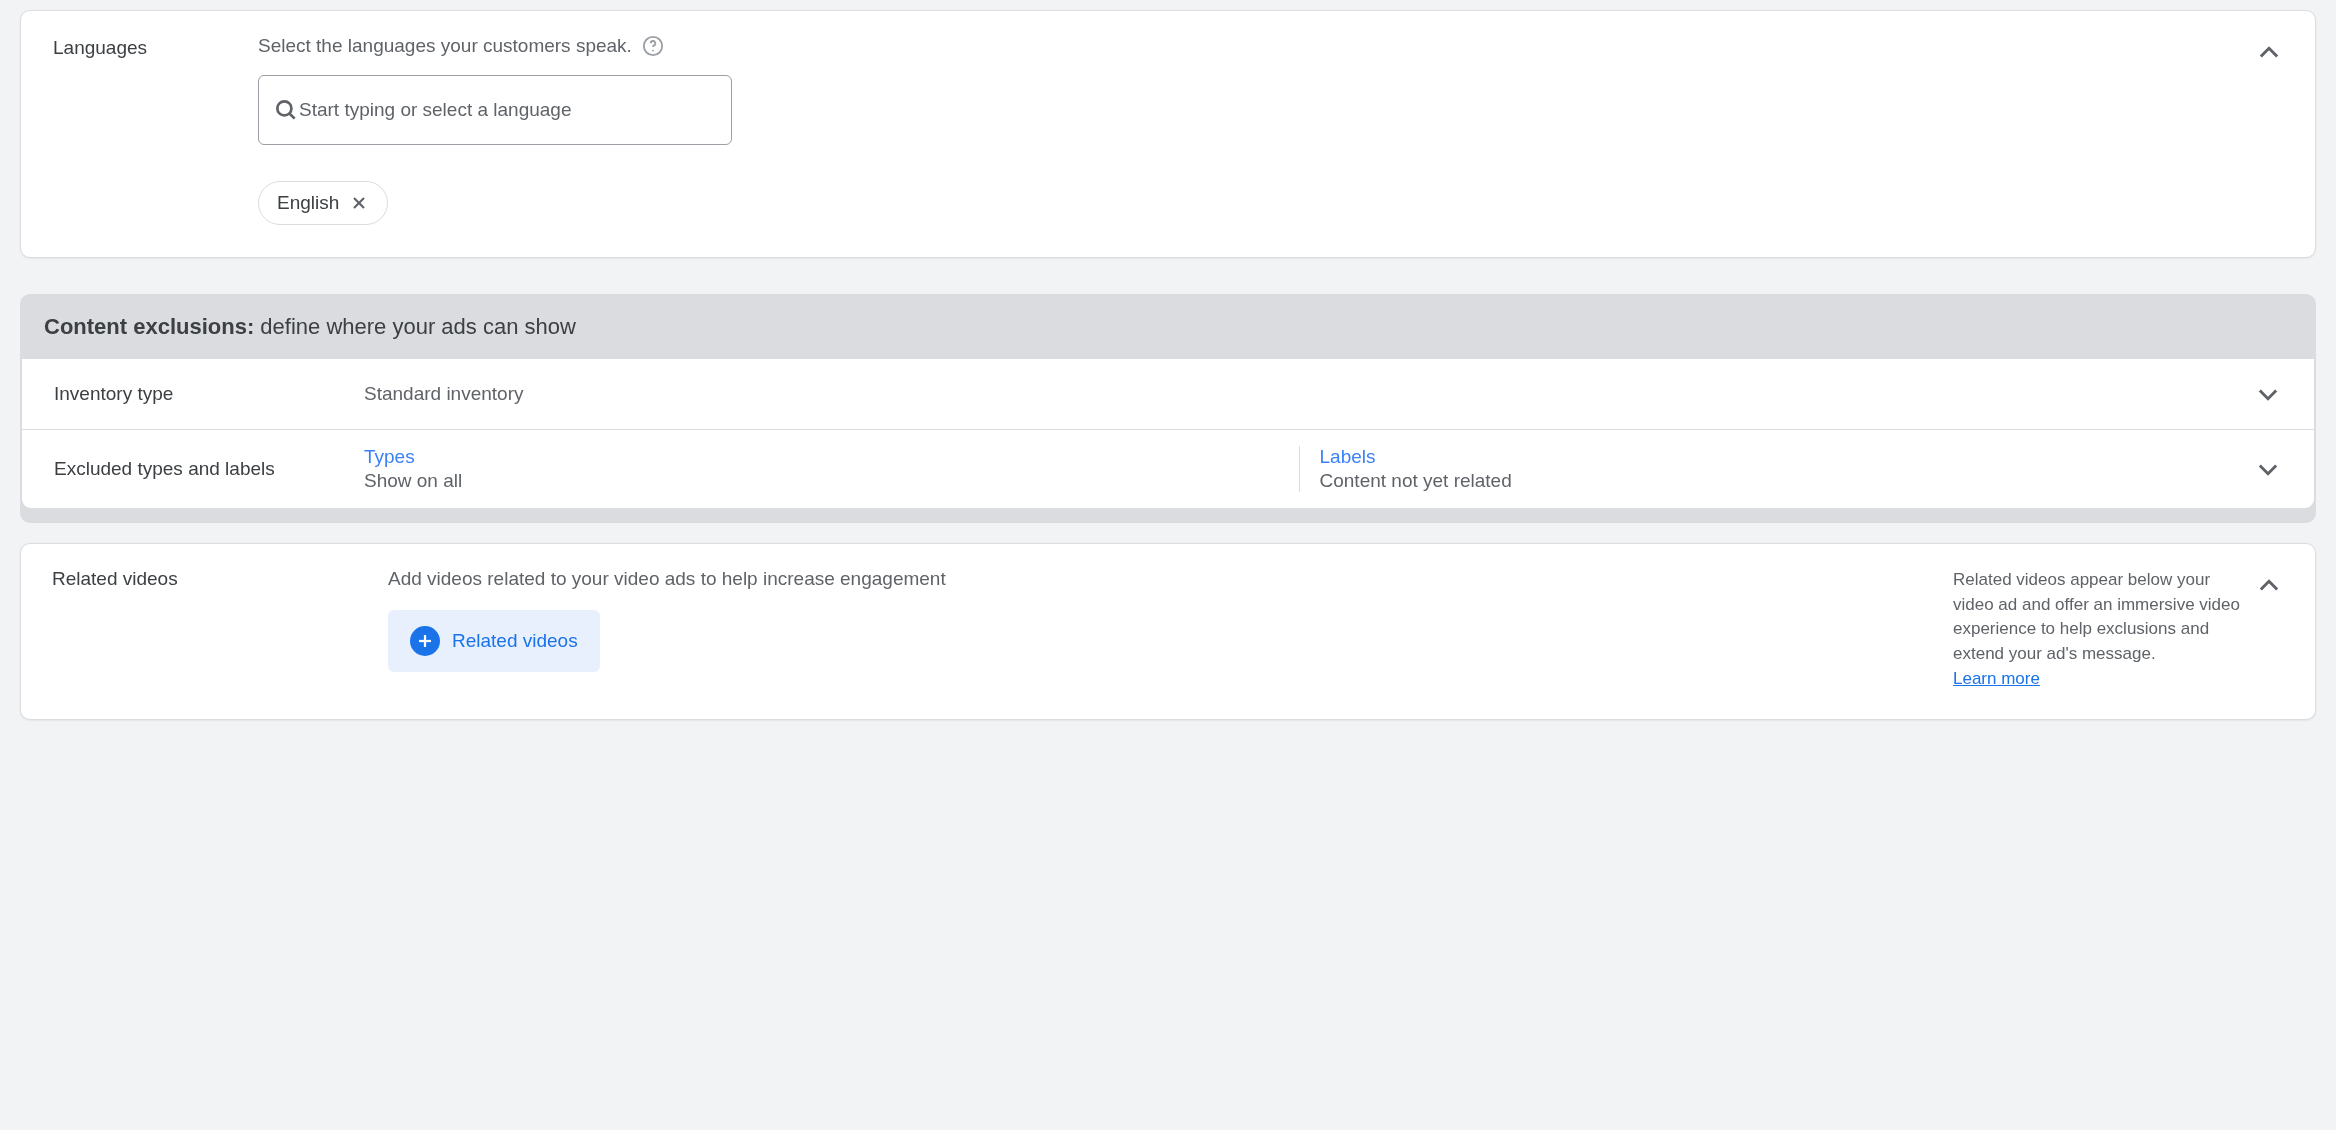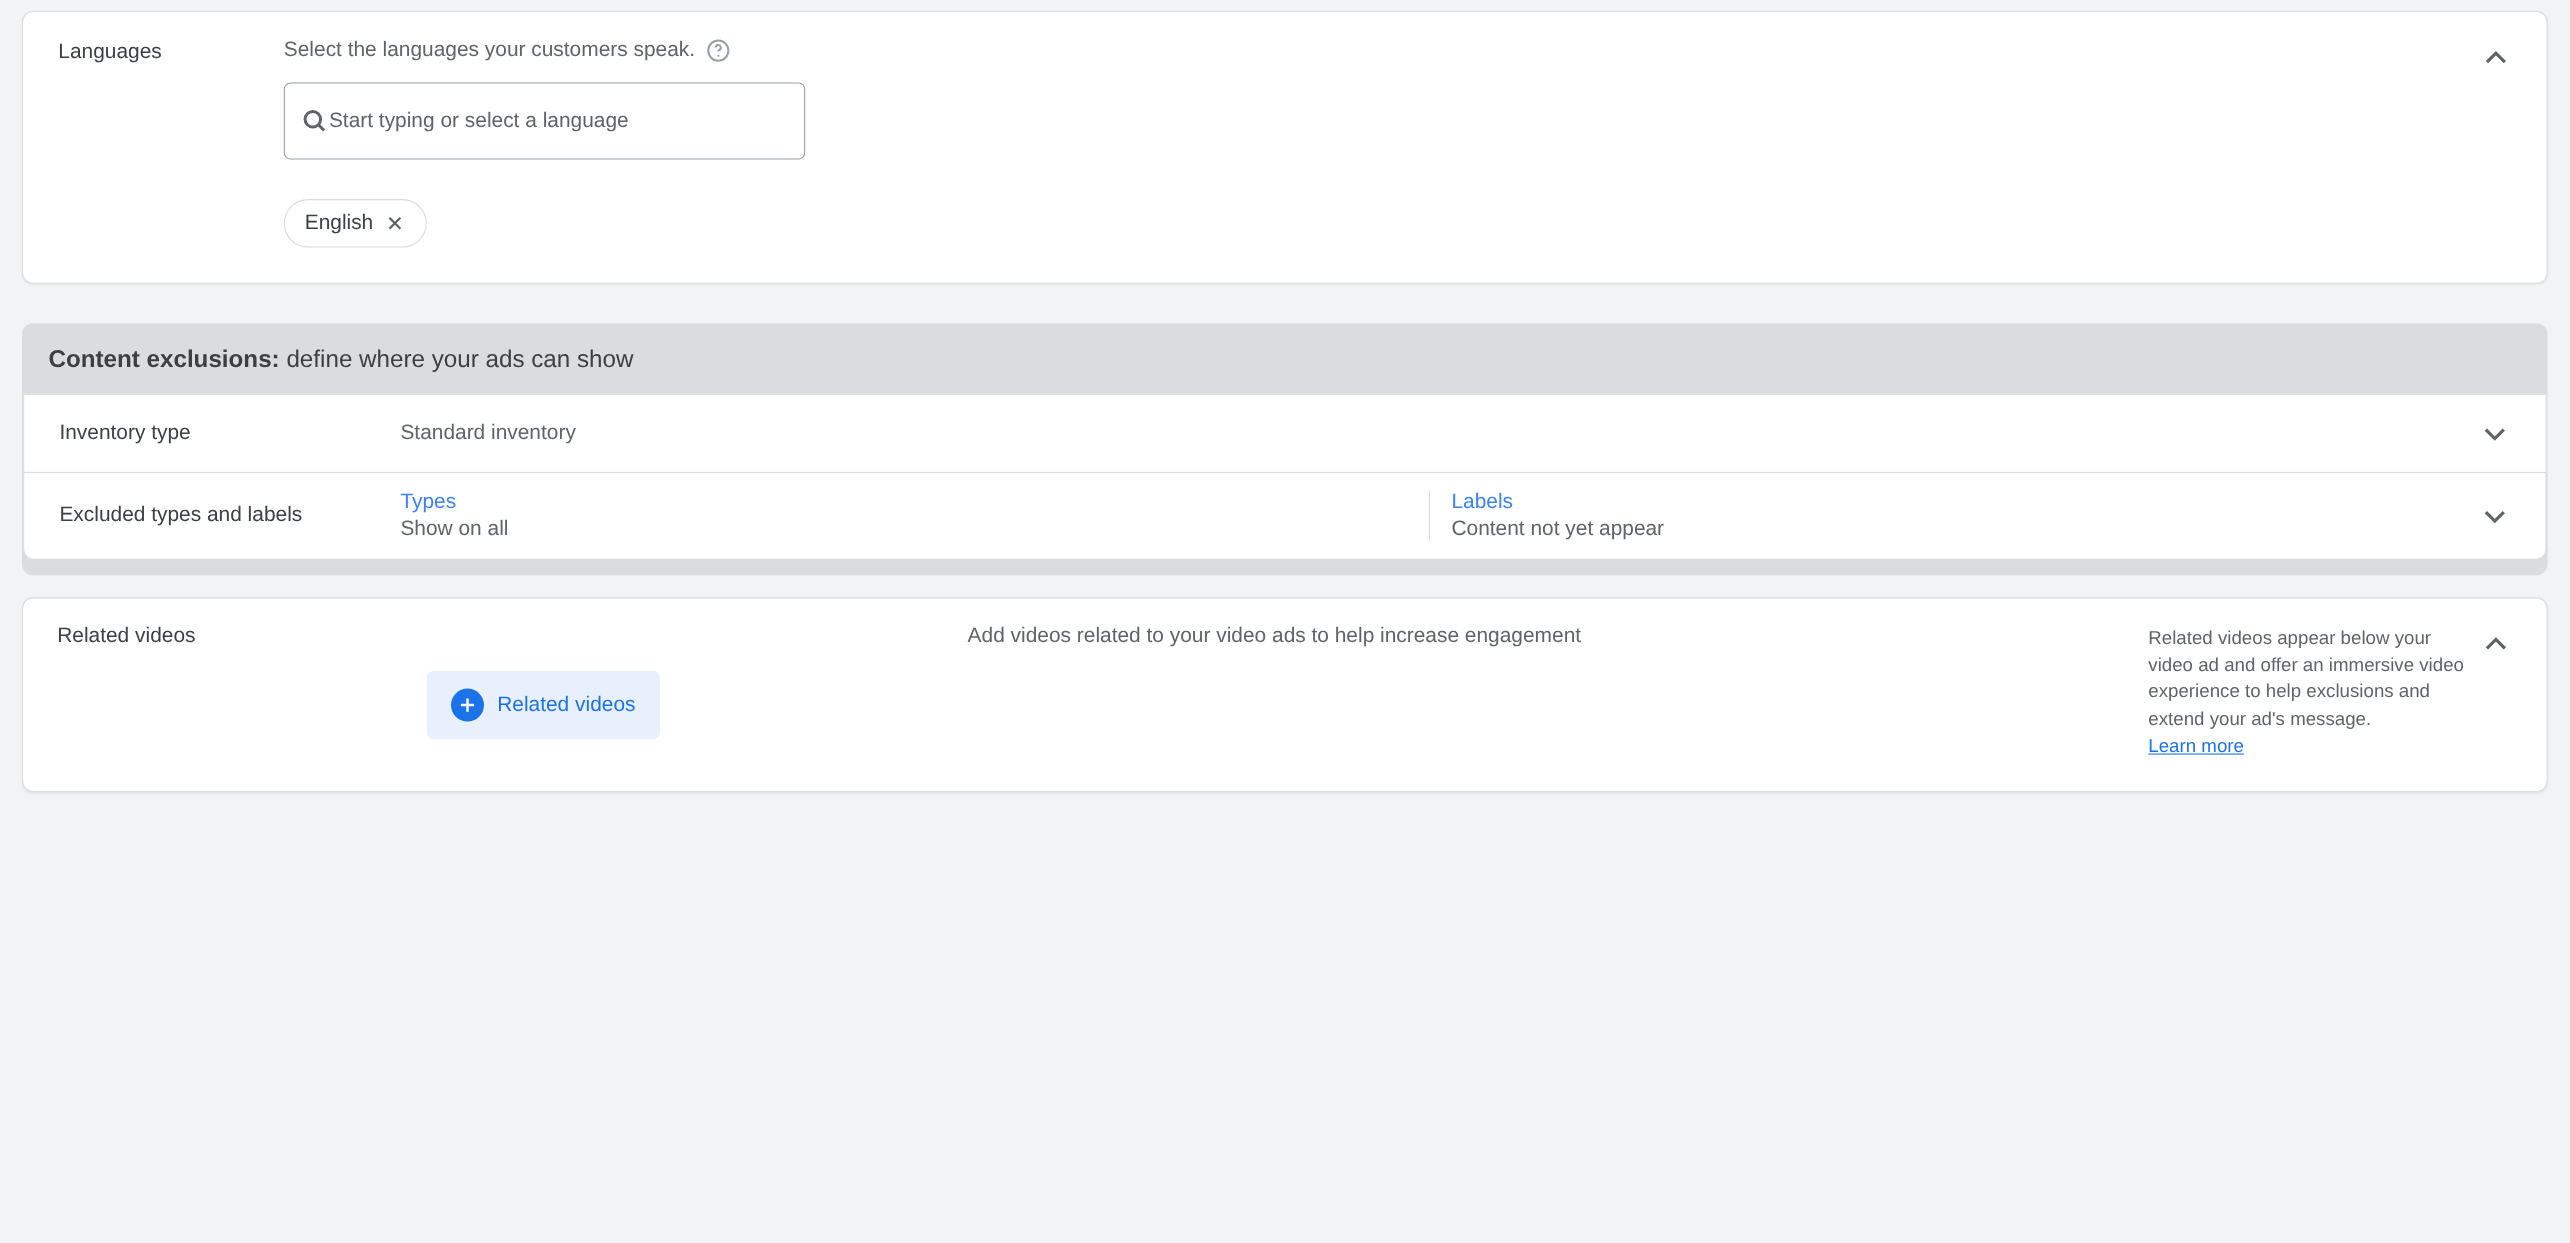--- a/index.html
+++ b/index.html
@@ -151,21 +151,20 @@
     width: 312px;
     flex-shrink: 0;
     font-size: 19px;
     color: #3c4043;
   }
   .related-main { flex: 1; }
   .related-desc {
     font-size: 19px;
     color: #5f6368;
     margin-bottom: 20px;
-    text-align: center;
   }
   .related-btn {
     display: inline-flex;
     align-items: center;
     gap: 12px;
     background: #e8f0fe;
     color: #1a73e8;
     font-size: 19px;
     font-weight: 500;
     padding: 16px 22px;
@@ -260,21 +259,21 @@
   <div class="row-card">
     <div class="row-inner">
       <div class="row-label">Excluded types and labels</div>
       <div class="row-cols">
         <div class="row-col">
           <div class="row-col-title">Types</div>
           <div class="row-col-sub">Show on all</div>
         </div>
         <div class="row-col">
           <div class="row-col-title">Labels</div>
-          <div class="row-col-sub">Content not yet appear</div>
+          <div class="row-col-sub">Content not yet related</div>
         </div>
       </div>
       <span class="row-chevron">
         <svg width="28" height="28" viewBox="0 0 24 24" fill="none" stroke="currentColor" stroke-width="2.5">
             <polyline points="5 9 12 16 19 9"></polyline>
           </svg>
       </span>
     </div>
   </div>
 </div>

